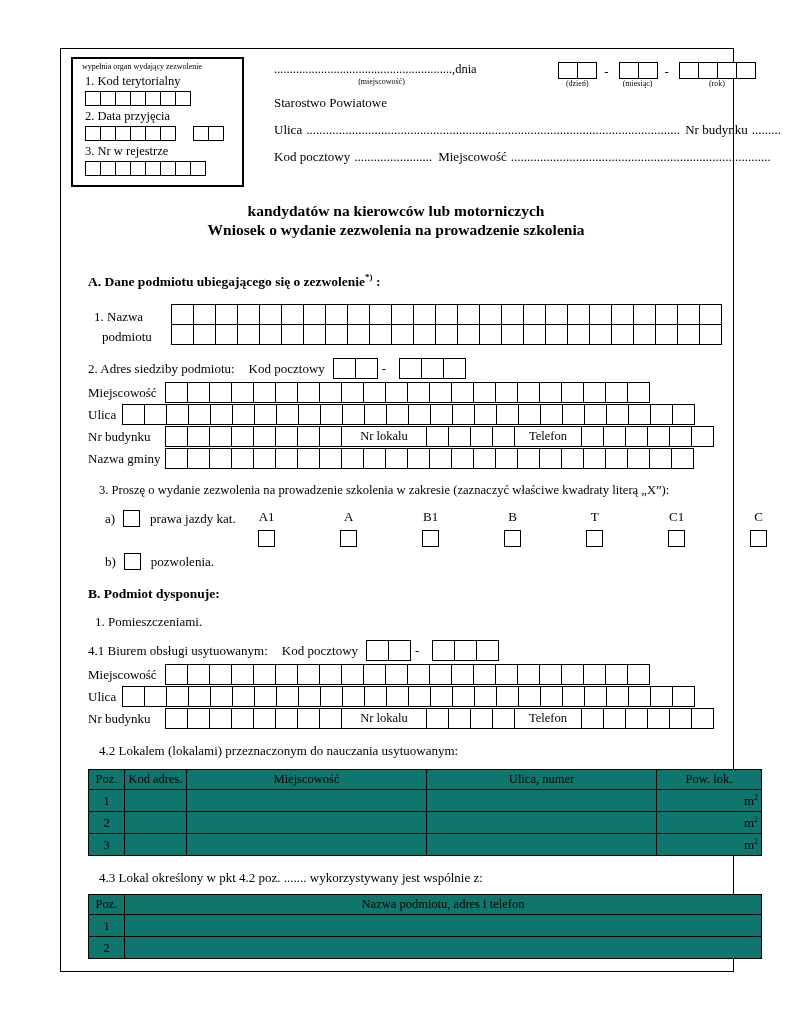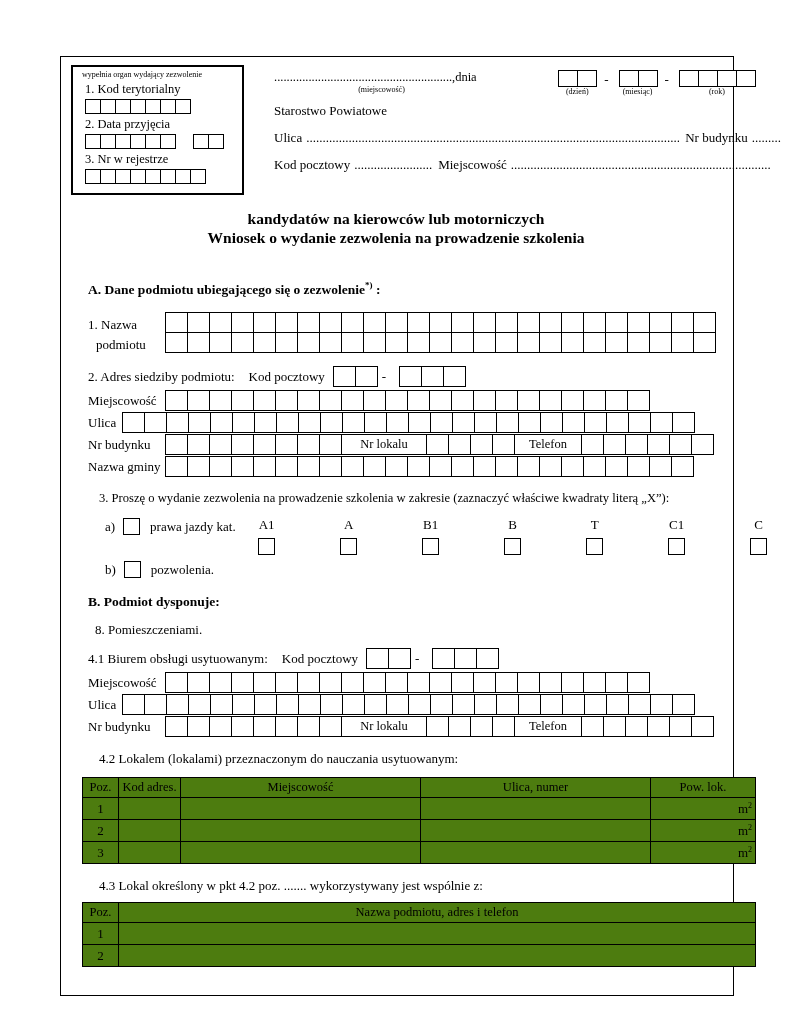--- a/index.html
+++ b/index.html
@@ -2,22 +2,22 @@
 <html><head>
 <meta charset="utf-8">
 <style>
   * { margin:0; padding:0; box-sizing:border-box; }
   html,body { background:#fff; }
   body {
     width:791px; height:1024px; position:relative;
     font-family:"Liberation Serif", serif; color:#000;
   }
   .frame {
-    position:absolute; left:60px; top:56px; width:674px; min-height:866px;
-    border:1px solid #000; padding:8px 12px 28px 10px; background:#fff;
+    position:absolute; left:60px; top:48px; width:674px; min-height:866px;
+    border:1px solid #000; padding:8px 12px 12px 10px; background:#fff;
   }
   
   .cells { display:flex; }
   .cell { flex:none; width:23px; height:21px; border:1px solid #000; margin-right:-1px; background:#fff; }
   .cells.sm .cell { width:16px; height:15px; }
   .cells.md .cell { width:20px; height:17px; }
   .checkbox { flex:none; display:inline-block; width:17px; height:17px; border:1px solid #000; background:#fff; }
   
   .top-area { display:flex; }
   .admin-box { flex:none; width:173px; border:2px solid #000; padding:3px 6px 9px 6px; }
@@ -41,21 +41,21 @@
   .dotline .lbl { flex:none; margin-right:4px; }
   .dotline .lbl2 { flex:none; margin:0 4px 0 6px; }
   .grow { flex:1; }
   .w78d { width:78px; flex:none; }
   
   .form-title { text-align:center; font-weight:bold; font-size:15.5px; line-height:1.25; margin-top:14px; }
   .section-heading { font-weight:bold; font-size:13.5px; margin:32px 0 0 17px; }
   .section-heading sup { font-size:9px; }
   .section-heading.b { margin-top:16px; }
   
-  .name-row { display:flex; margin:15px 0 0 17px; }
+  .name-row { display:flex; margin:15px 0 0 17px;justify-content:flex-end; }
   .two-line { flex:none; width:77px; font-size:13px; padding-top:3px; line-height:1.5; }
   .two-line .l2 { padding-left:8px; }
   .grid2 .cells + .cells { margin-top:-1px; }
   .postal-row { display:flex; align-items:center; font-size:13px; margin:12px 0 3px 17px; }
   .postal-row .cells { margin-left:8px; }
   .postal-dash { margin:0 5px; }
   .inline-label.pl { margin-left:14px; }
   .row { display:flex; margin:0 0 1px 17px; }
   .row-label { flex:none; font-size:13px; display:flex; align-items:center; }
   .w77 { width:77px; } .w34 { width:34px; }
@@ -67,21 +67,21 @@
   .plain-line { font-size:13px; margin:12px 0 0 24px; }
   
   .cat-area { display:flex; align-items:flex-start; margin:12px 4px 0 34px; }
   .ab-row { display:flex; align-items:center; font-size:13px; flex:none; }
   .ab-row .checkbox { margin:0 10px 0 8px; }
   .cat-row { flex:1; display:flex; justify-content:flex-start; margin-left:14px; padding-right:2px;gap:48px; }
   .cat-col { display:flex; flex-direction:column; align-items:center; width:34px; }
   .cat-label { font-size:13px; line-height:1; margin-bottom:7px; }
   .b-row { margin:6px 0 0 34px; }
   
-  .ftable { border-collapse:collapse; table-layout:fixed; width:674px; margin:10px 0 0 11px; background:#4d7c0f; }
+  .ftable { border-collapse:collapse; table-layout:fixed; width:674px; margin:10px 0 0 17px; background:#0f766e; }
   .ftable th, .ftable td { border:1px solid #000; font-weight:normal; font-size:13px; padding:0 3px; }
   .ftable th { height:20px; text-align:center; font-size:12.5px; }
   .ftable td { height:22px; }
   .td-poz { text-align:center; }
   .td-unit { text-align:right; font-size:11.5px; }
   .td-unit sup { font-size:8px; }
   .t43 { margin-top:8px; }
 </style>
 </head>
 <body>
@@ -454,21 +454,21 @@
   </div>
 
   <div class="ab-row b-row">
     <span>b)</span>
     <span class="checkbox"></span>
     <span>pozwolenia.</span>
   </div>
 
   <div class="section-heading b">B. Podmiot dysponuje:</div>
 
-  <div class="plain-line">8. Pomieszczeniami.</div>
+  <div class="plain-line">1. Pomieszczeniami.</div>
 
   <div class="postal-row" style="margin-top:10px;text-align:center;">
     <span class="inline-label">4.1 Biurem obsługi usytuowanym:</span>
     <span class="inline-label pl">Kod pocztowy</span>
     <div class="cells">
         <span class="cell"></span>
         <span class="cell"></span>
       </div>
     <span class="postal-dash">-</span>
     <div class="cells">

